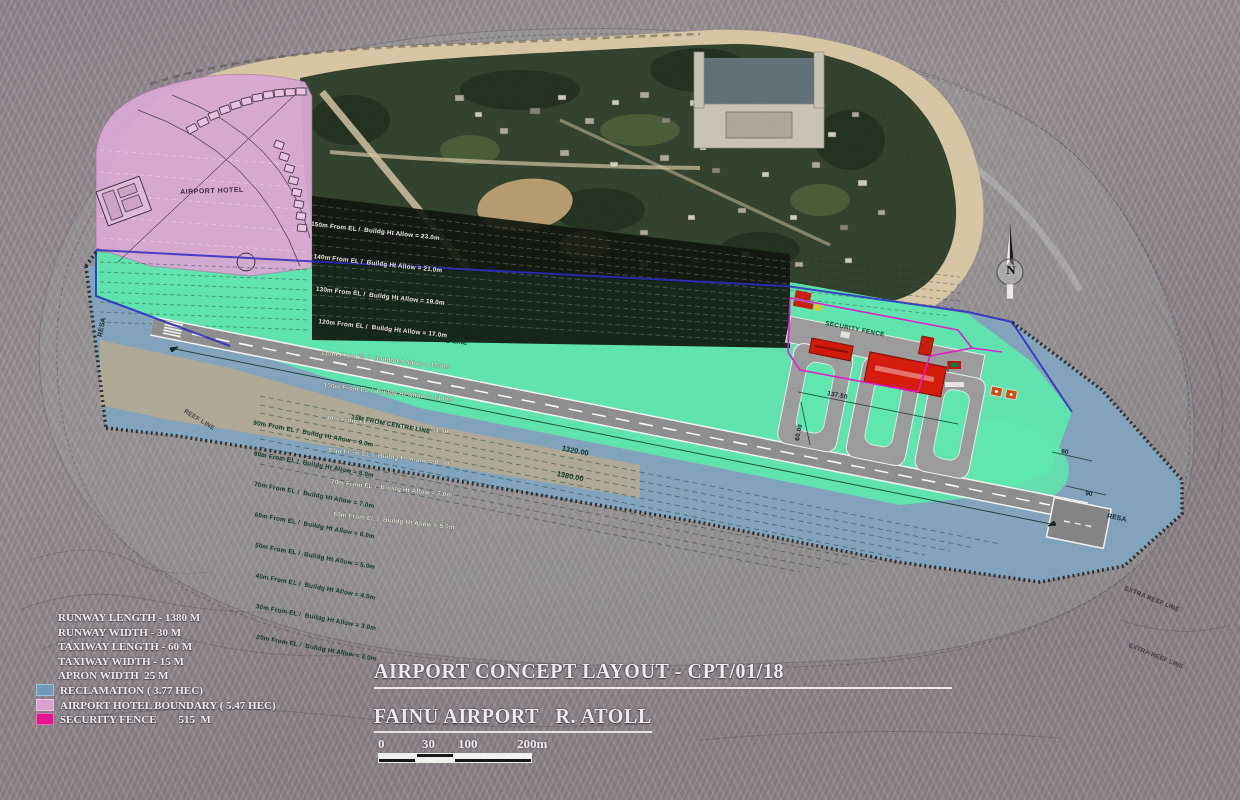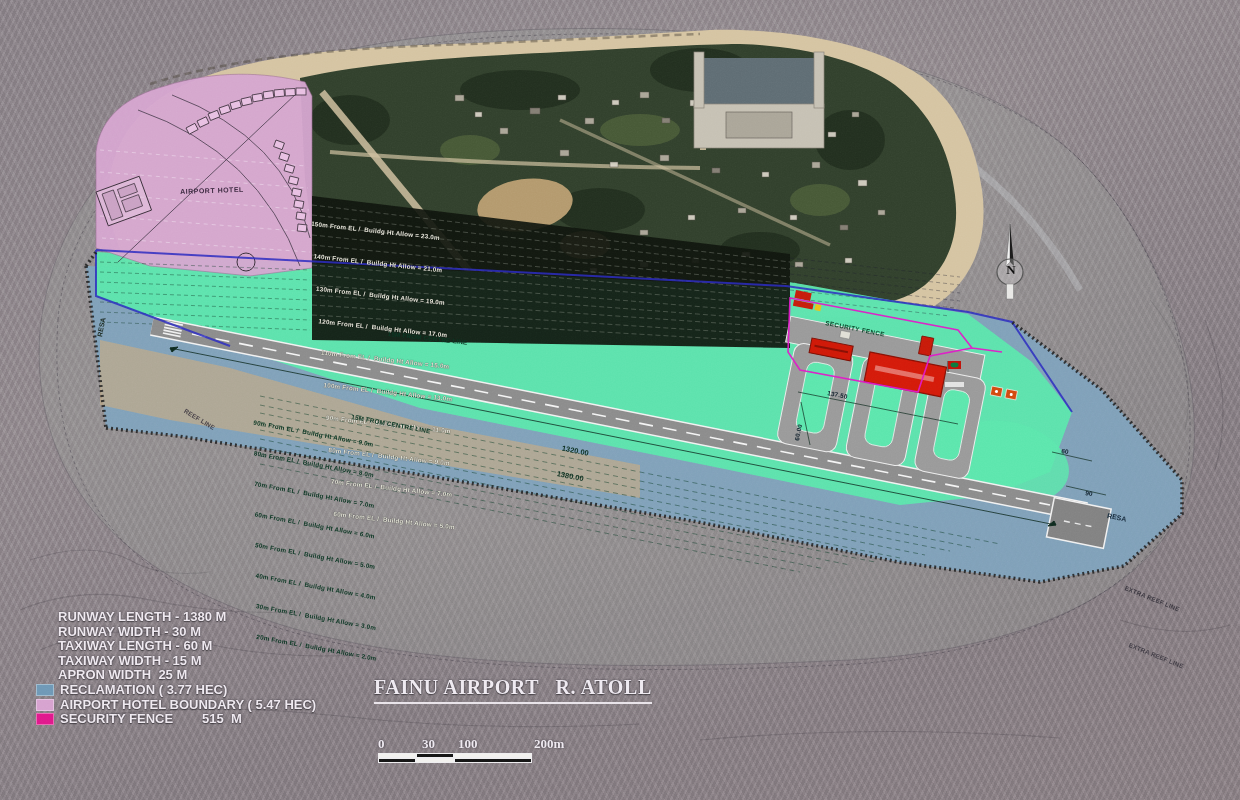--- a/index.html
+++ b/index.html
@@ -15,21 +15,21 @@
   .tiny{font-size:6.3px;font-weight:bold;letter-spacing:.2px;}
   .steps div{white-space:pre;}
   .steps div:nth-child(1){margin-left:0}.steps div:nth-child(2){margin-left:6px}
   .steps div:nth-child(3){margin-left:12px}.steps div:nth-child(4){margin-left:18px}
   .steps div:nth-child(5){margin-left:24px}.steps div:nth-child(6){margin-left:30px}
   .steps div:nth-child(7){margin-left:36px}.steps div:nth-child(8){margin-left:42px}
   .steps div:nth-child(9){margin-left:48px}.steps div:nth-child(10){margin-left:54px}
   .annot-top{left:314px;top:198px;transform:rotate(6.3deg);color:#e7e7da;line-height:10.6px;text-shadow:0 0 1px #000;}
   .annot-bottom{left:258px;top:398px;transform:rotate(10.5deg);color:#0a3522;line-height:10px;}
   .legend{position:absolute;left:36px;top:610px;color:#efe9f0;
-    font-family:Liberation Sans, sans-serif;font-size:13px;font-weight:bold;
+    font-family:Liberation Serif, serif;font-size:11px;font-weight:bold;
     line-height:14.6px;text-shadow:0 0 2px rgba(40,35,45,.9),0 1px 1px rgba(0,0,0,.4);}
   .legend .row{display:flex;align-items:center;white-space:pre;}
   .legend .sw{width:16px;height:10px;margin-right:6px;border:1px solid rgba(255,255,255,.35);flex:none;}
   .legend .nosw{padding-left:22px;}
   .titleblock{position:absolute;left:374px;top:660px;color:#efeaf1;
     font-family:"Liberation Serif",serif;font-weight:bold;
     text-shadow:0 0 2px rgba(40,35,45,.9),0 1px 1px rgba(0,0,0,.4);}
   .titleblock .t1{font-size:20px;letter-spacing:.6px;white-space:pre;
     border-bottom:2px solid #e9e4ea;padding-bottom:4px;width:578px;}
   .titleblock .t2{font-size:20px;letter-spacing:.6px;white-space:pre;margin-top:16px;
@@ -357,29 +357,30 @@
       <span class="sw" style="background-color: rgb(214, 162, 207);"></span>
       <span>AIRPORT HOTEL BOUNDARY ( 5.47 HEC)</span>
     </div>
     <div class="row">
       <span class="sw" style="background-color: rgb(224, 24, 140);"></span>
       <span>SECURITY FENCE        515  M</span>
     </div>
   </div>
 
   <div class="titleblock">
+    <div class="t1">AIRPORT CONCEPT LAYOUT - CPT/01/18</div>
     <div class="t2">FAINU AIRPORT   R. ATOLL</div>
   </div>
 
   <div class="scalebar">
     <div class="nums">
       <span style="left:0">0</span>
       <span style="left:44px">30</span>
       <span style="left:80px">100</span>
-      <span style="left:156px">200m</span>
+      <span style="left:139px">200m</span>
     </div>
     <div class="bar">
       <div class="r t">
           <i class="w" style="width:38px"></i>
           <i class="k" style="width:38px"></i>
           <i class="w" style="width:78px"></i>
         </div>
       <div class="r b">
           <i class="k" style="width:38px"></i>
           <i class="w" style="width:38px"></i>

